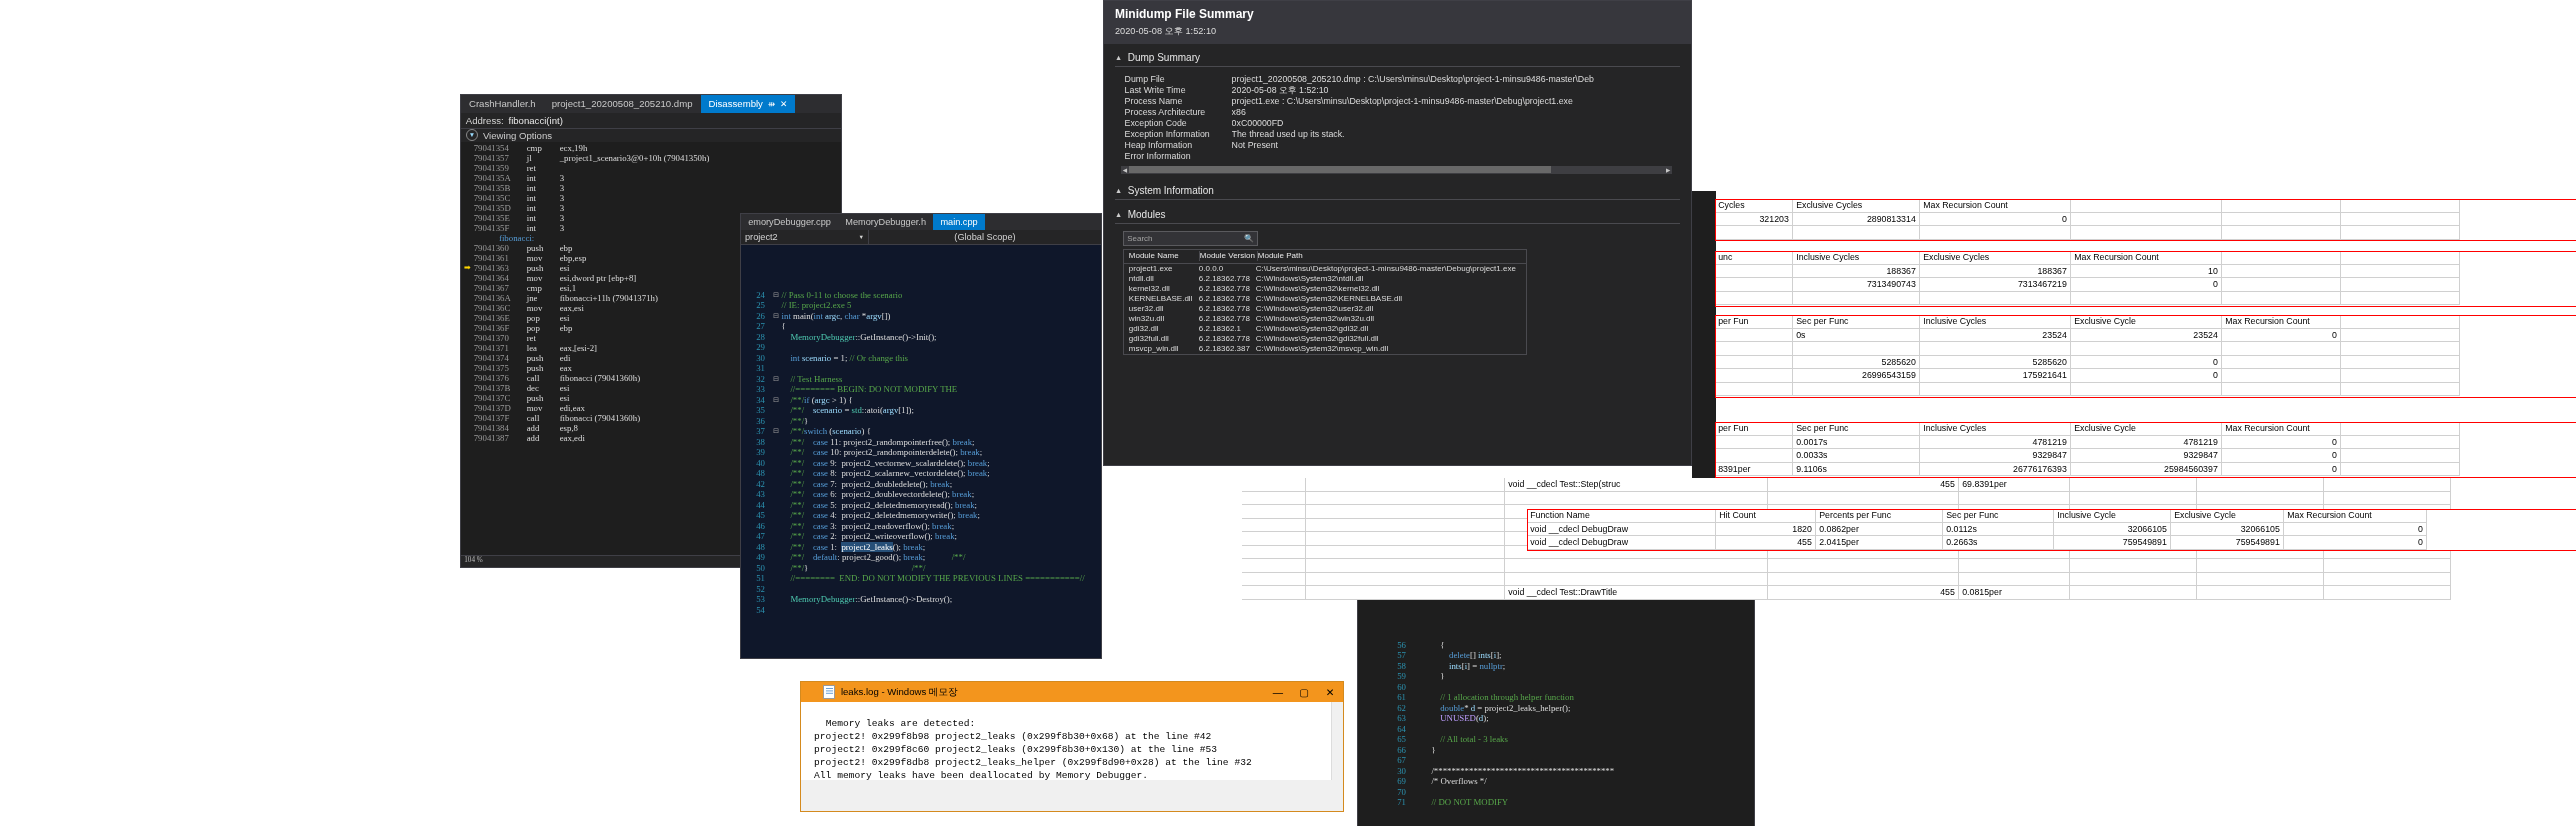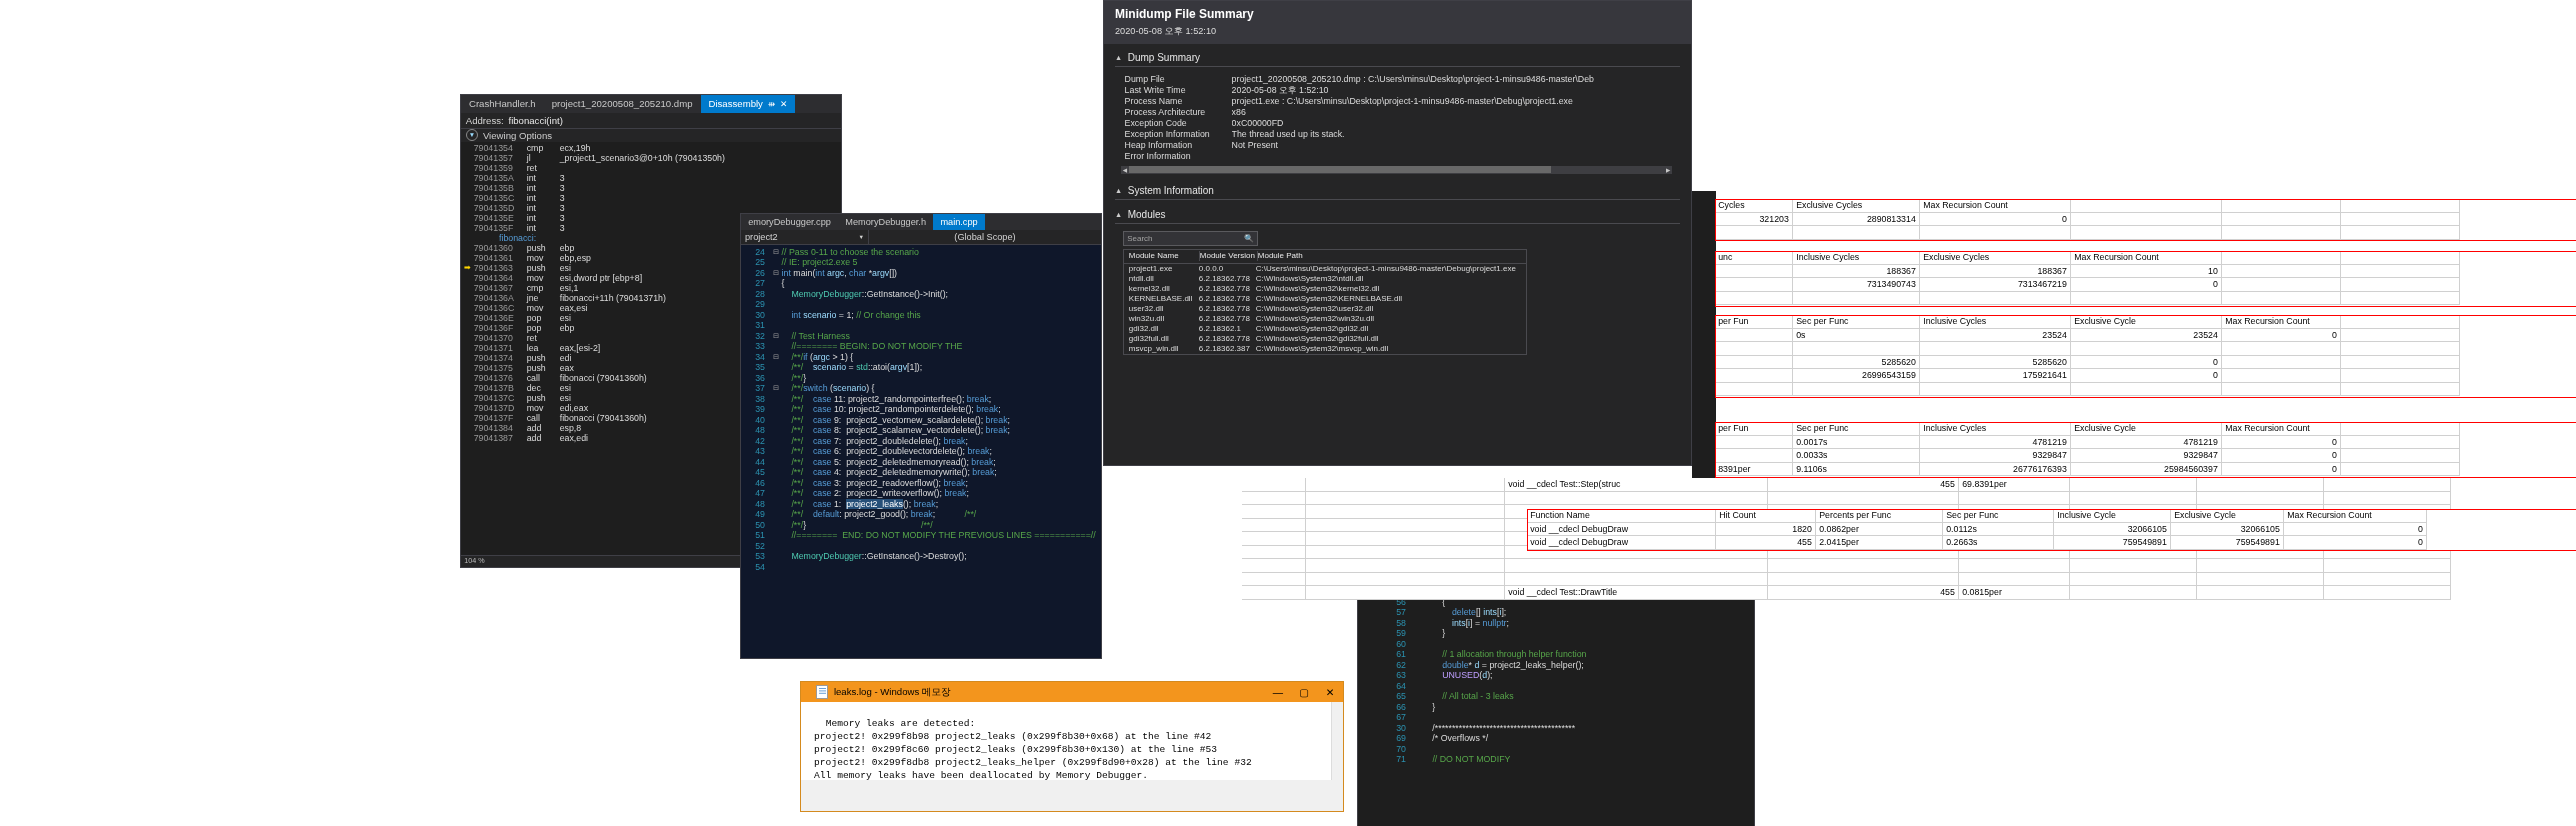--- a/index.html
+++ b/index.html
@@ -1,19 +1,19 @@
 <!DOCTYPE html>
 <html style="font-size:12.7px"><head>
 <meta charset="utf-8">
 <style>
   html,body{margin:0;padding:0;background:#ffffff;}
   body{width:2576px;height:826px;position:relative;overflow:hidden;
        font-family:"Liberation Sans",sans-serif;}
   .win{position:absolute;box-sizing:border-box;}
-  .mono{font-family:Liberation Sans, sans-serif;}
+  .mono{font-family:Liberation Serif, serif;}
 
   
   #disasm{left:460px;top:94px;width:382px;height:474px;background:#1e1e1e;
           border:0.8px solid #3f3f46;color:#dcdcdc;}
   .dtabs{height:17.5px;background:#2d2d30;display:flex;align-items:stretch;font-size:9.6px;}
   .dtab{display:flex;align-items:center;padding:0 8px;color:#c8c8c8;white-space:nowrap;}
   .dtab.active{background:#007acc;color:#fff;}
   .dtab .tclose{margin-left:4.8px;font-size:8.8px;}
   .daddr{height:15px;background:#252526;display:flex;align-items:center;
          font-size:9.6px;color:#d4d4d4;padding-left:4.8px;border-bottom:0.8px solid #3f3f46;}
@@ -38,21 +38,21 @@
   #maincpp{left:740px;top:213px;width:362px;height:446px;background:#0f172a;
            border:0.8px solid #3f3f46;color:#dcdcdc;overflow:hidden;}
   .mtabs{height:16px;background:#2d2d30;display:flex;font-size:9.2px;align-items:stretch;}
   .mtab{display:flex;align-items:center;padding:0 7.2px;color:#c8c8c8;white-space:nowrap;}
   .mtab.active{background:#007acc;color:#fff;}
   .mbar{height:14.3px;background:#252526;display:flex;font-size:9.2px;
         border-bottom:0.8px solid #3f3f46;}
   .mbar .l{flex:0 0 119px;display:flex;align-items:center;justify-content:space-between;
            padding:0 4px;color:#d4d4d4;border-right:0.8px solid #3f3f46;}
   .mbar .r{flex:1;display:flex;align-items:center;justify-content:center;color:#d4d4d4;}
-  .mcode{font-size:8.8px;line-height:10.5px;padding-top:1.6px;}
+  .mcode{font-size:8.8px;line-height:10.5px;padding-top:1.6px;margin-top:43px;}
   .mrow{display:flex;white-space:pre;height:10.5px;}
   .mln{width:24px;text-align:right;color:#2b91af;padding-right:5.6px;flex:0 0 auto;}
   .mfold{width:11px;flex:0 0 auto;color:#9a9a9a;font-size:7.2px;text-align:center;}
   .mtxt{flex:1;}
   .c-com{color:#57a64a;}
   .c-kw{color:#569cd6;}
   .c-par{color:#9cdcfe;}
   .c-sel{background:#264f78;color:#fff;}
   .c-mac{color:#be9eff;}
   .c-type{color:#4ec9b0;}
@@ -100,21 +100,21 @@
               height:13.5px;line-height:13.5px;overflow:hidden;white-space:nowrap;
               box-sizing:border-box;padding:0 3.2px;}
   .ph{font-weight:normal;}
   .num{text-align:right;}
   .redbox{position:absolute;border:1.6px solid #ff0000;box-sizing:border-box;pointer-events:none;}
 
   
   #notepad{left:800px;top:681px;width:544px;height:131px;background:#f0f0f0;
            border:0.8px solid #d48a1e;}
   .nptitle{height:20px;background:#f3951d;display:flex;align-items:center;
-           padding-left:15px;color:#000;font-size:9.6px;}
+           padding-left:22px;color:#000;font-size:9.6px;}
   .nptitle .icon{width:10.3px;height:12px;background:#fff;border:0.8px solid #9a9a9a;
                  margin-right:5.6px;position:relative;}
   .nptitle .icon:after{content:"";position:absolute;left:1.6px;top:1.6px;right:1.6px;
                        height:0.8px;box-shadow:0 2.4px 0 #6aa1d8,0 4.8px 0 #6aa1d8,0 0 0 #6aa1d8;
                        background:#6aa1d8;}
   .npbtns{margin-left:auto;display:flex;}
   .npbtn{width:26px;height:20px;display:flex;align-items:center;justify-content:center;
          font-size:10.3px;color:#000;}
   .npmenu{height:16px;background:#f0f0f0;display:flex;align-items:center;
           font-size:9.2px;color:#000;padding-left:5.6px;gap:11px;}

